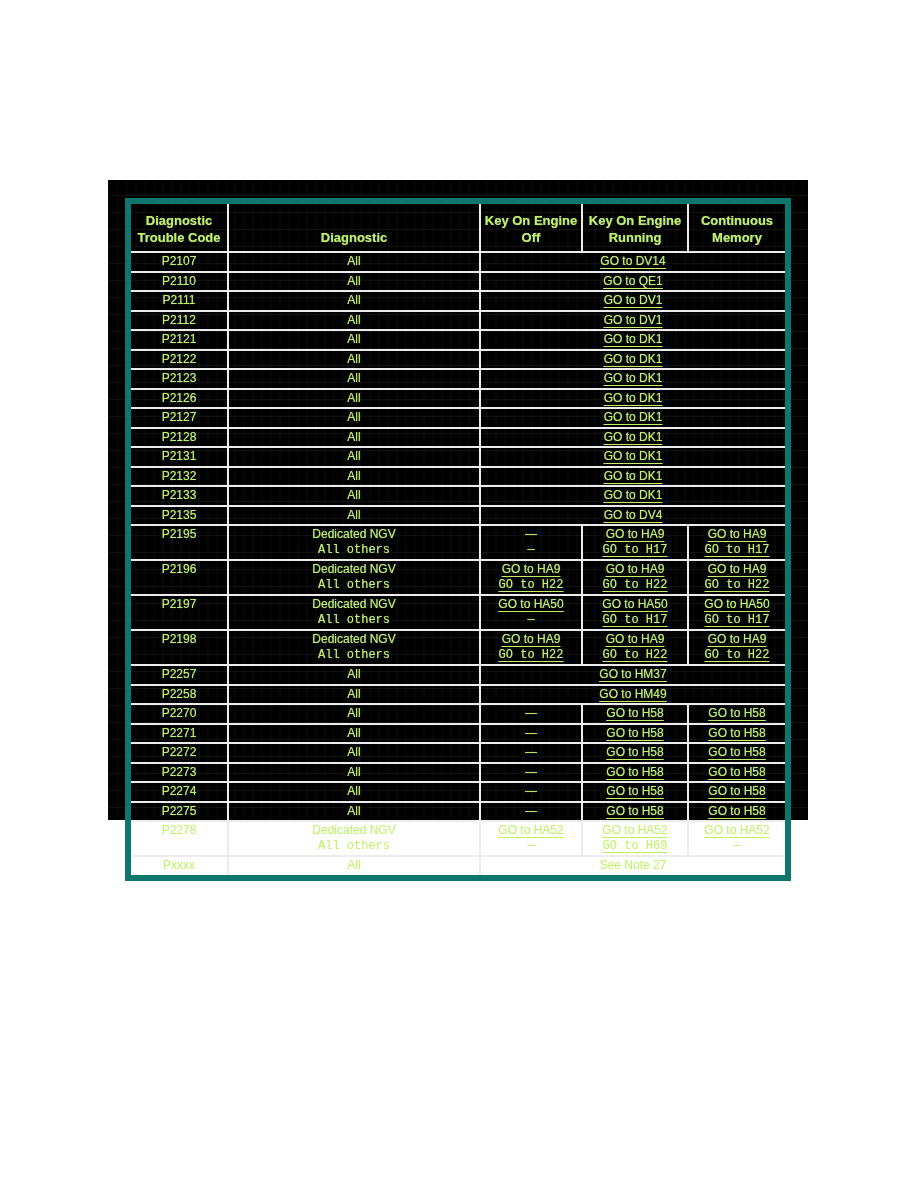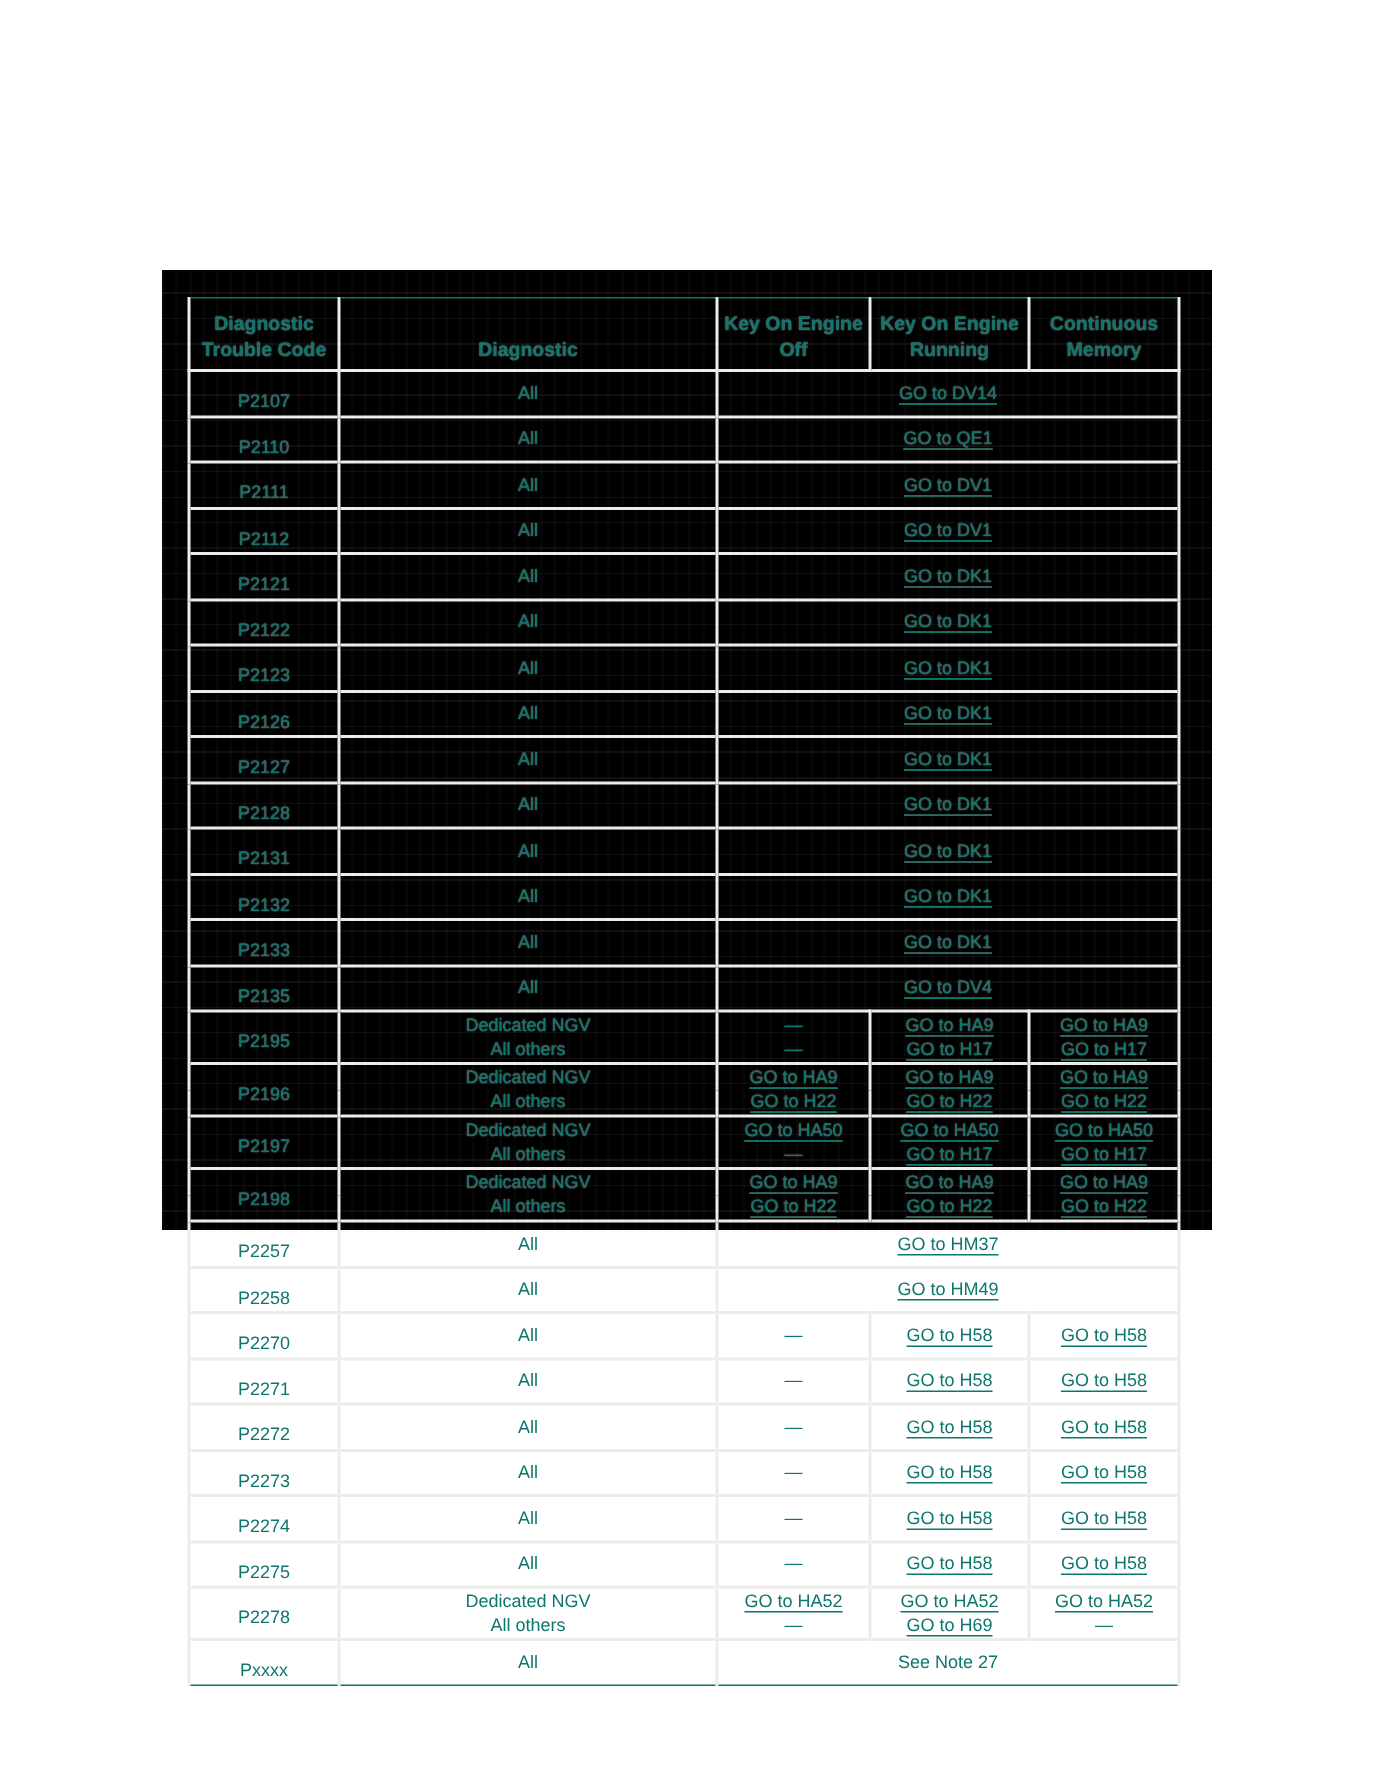--- a/index.html
+++ b/index.html
@@ -38,22 +38,22 @@
         rgba(255,255,255,0.025) 0px, rgba(255,255,255,0.025) 2px,
         rgba(255,255,255,0) 2px, rgba(255,255,255,0) 9px);
   }
   table.dtc-table {
     position: absolute;
     left: 17px;
     top: 18px;
     width: 660px;
     border-collapse: collapse;
     table-layout: fixed;
-    color: #0f766e;
-    border: 1px solid #0f766e;
+    color: #bef264;
+    border: 6px solid #0f766e;
   }
   .dtc-table th,
   .dtc-table td {
     border-left: 2px solid #ececec;
     border-right: 2px solid #ececec;
     text-align: center;
     overflow: hidden;
     text-shadow: 0 0 1px rgba(255,255,255,0.55);
   }
   .dtc-table th {
@@ -71,24 +71,25 @@
     line-height: 13.5px;
     padding: 1px 2px;
     height: 14.5px;
     vertical-align: middle;
   }
   .dtc-table tr.row-start td {
     border-top: 2px solid #ececec;
   }
   .dtc-table tr.row-cont td {
     border-top: none;
+    font-family: Liberation Mono, monospace;
   }
   .dtc-table td.code-cell {
     vertical-align: top;
-    padding-top: 13px;
+    padding-top: 2px;
   }
   .dtc-table span.goto-link {
     text-decoration: underline;
     text-decoration-thickness: 1.3px;
     text-underline-offset: 2.5px;
   }
 </style>
 </head>
 <body>
 

